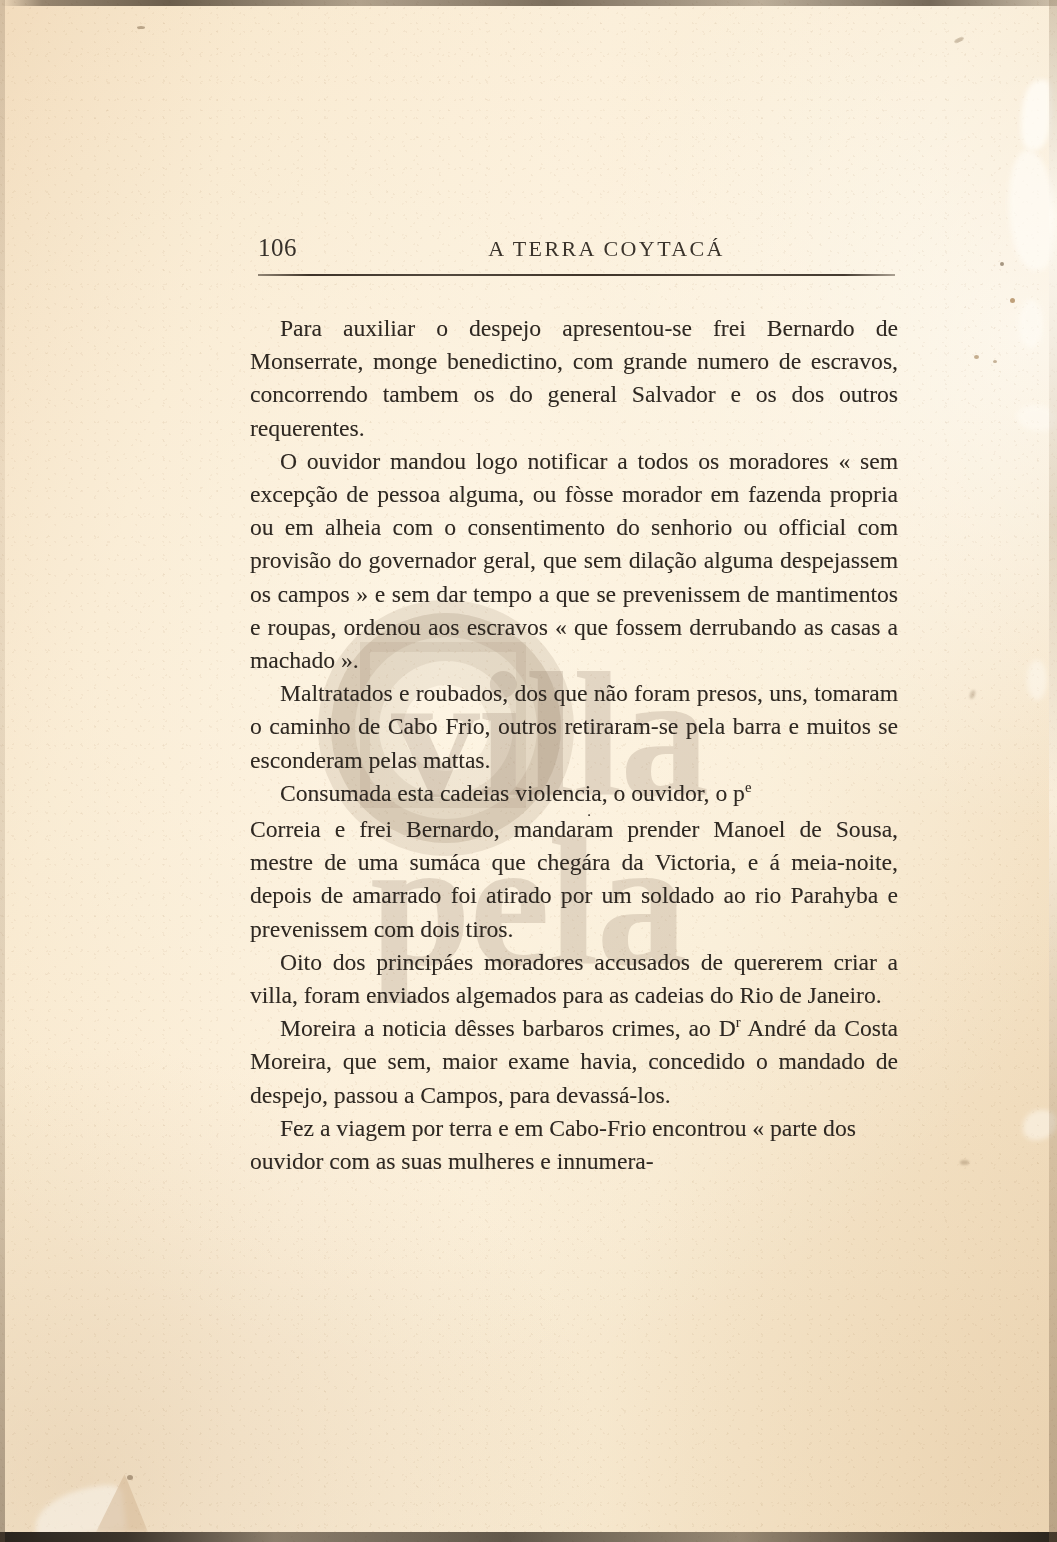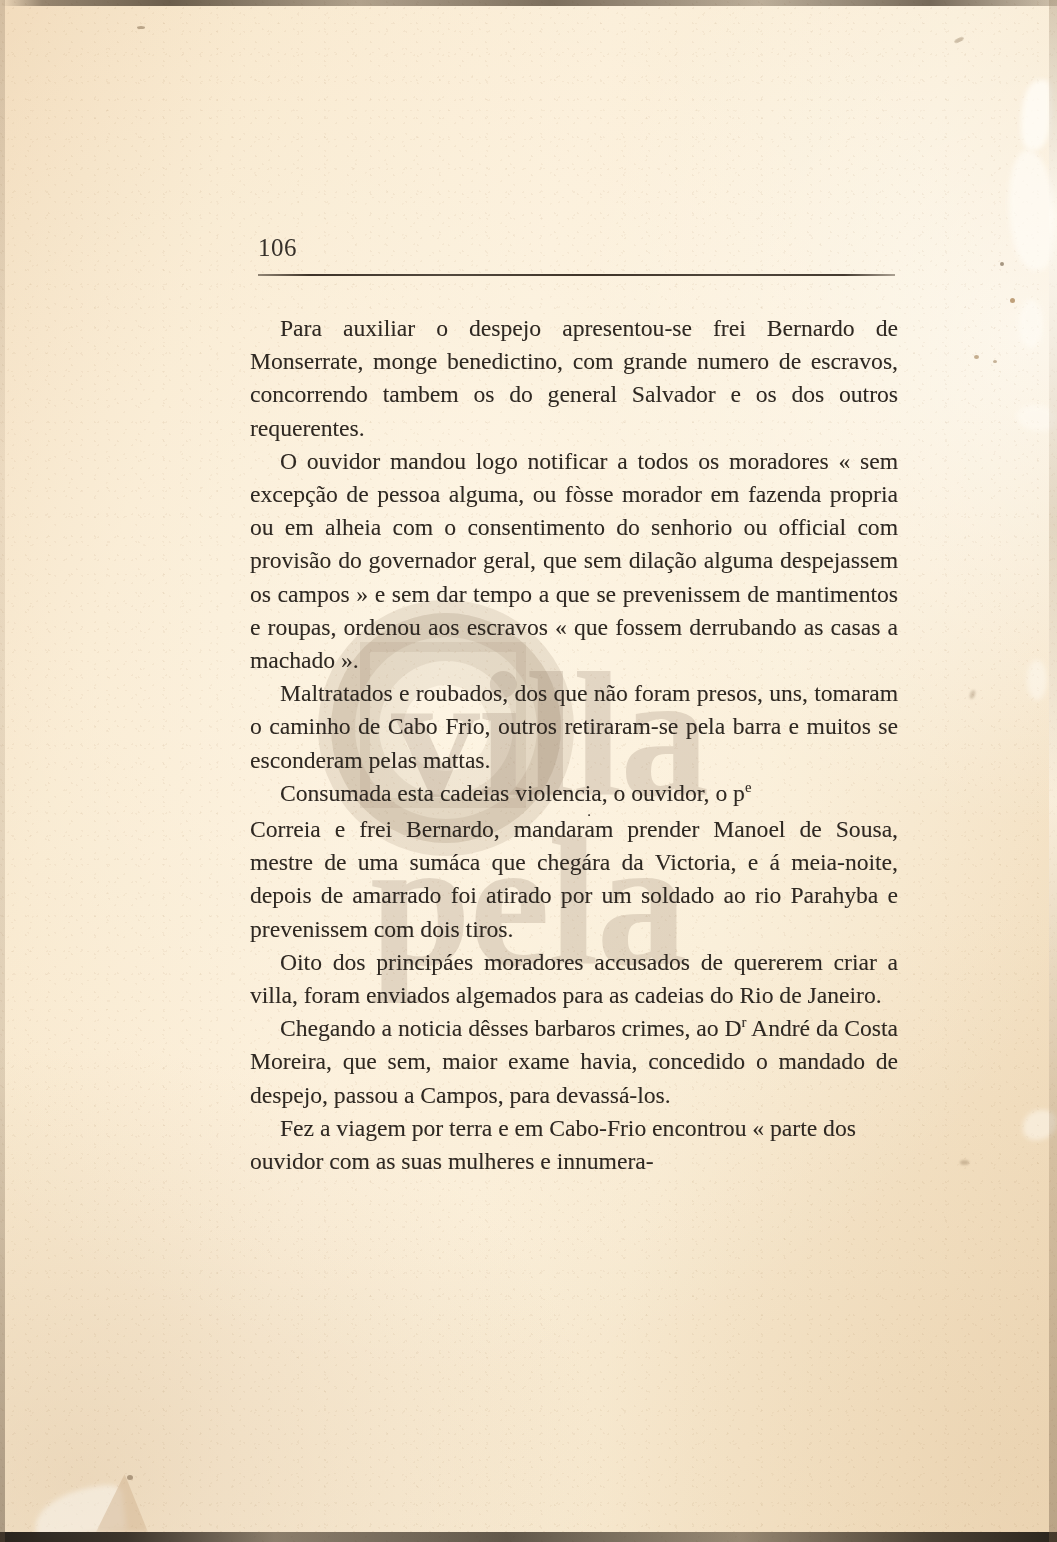--- a/index.html
+++ b/index.html
@@ -247,31 +247,32 @@
     <div class="wm-rings"></div>
     <div class="wm-sq"></div>
     <div class="wm-word wm-villa">villa</div>
     <div class="wm-word wm-maria">pela</div>
   </div>
 
   <div class="content">
 
     <div class="header">
       <span class="folio">106</span>
+      <span class="running-title">A TERRA COYTACÁ</span>
     </div>
 
     <div class="rule"></div>
 
     <div class="body-text">
       <p>Para auxiliar o despejo apresentou-se frei Bernardo de Monserrate, monge benedictino, com grande numero de escravos, concorrendo tambem os do general Salvador e os dos outros requerentes.</p>
       <p>O ouvidor mandou logo notificar a todos os moradores « sem excepção de pessoa alguma, ou fòsse morador em fazenda propria ou em alheia com o consentimento do senhorio ou official com provisão do governador geral, que sem dilação alguma despejassem os campos » e sem dar tempo a que se prevenissem de mantimentos e roupas, ordenou aos escravos « que fossem derrubando as casas a machado ».</p>
       <p>Maltratados e roubados, dos que não foram presos, uns, tomaram o caminho de Cabo Frio, outros retiraram-se pela barra e muitos se esconderam pelas mattas.</p>
       <p><span>Consumada esta cadeias violencia, o ouvidor, o p</span><sup class="abbr dotted">e</sup><span> Correia e frei Bernardo, mandaram prender Manoel de Sousa, mestre de uma sumáca que chegára da Victoria, e á meia-noite, depois de amarrado foi atirado por um soldado ao rio Parahyba e prevenissem com dois tiros.</span></p>
       <p>Oito dos principáes moradores accusados de quererem criar a villa, foram enviados algemados para as cadeias do Rio de Janeiro.</p>
-      <p><span>Chegando a noticia dêsses barbaros crimes, ao D</span><sup class="abbr">r</sup><span> André da Costa Moreira, que sem, maior exame havia, concedido o mandado de despejo, passou a Campos, para devassá-los.</span></p>
+      <p><span>Moreira a noticia dêsses barbaros crimes, ao D</span><sup class="abbr">r</sup><span> André da Costa Moreira, que sem, maior exame havia, concedido o mandado de despejo, passou a Campos, para devassá-los.</span></p>
       <p>Fez a viagem por terra e em Cabo-Frio encontrou « parte dos ouvidor com as suas mulheres e innumera-</p>
     </div>
 
   </div>
 
   <div class="tear t1"></div>
   <div class="tear t2"></div>
   <div class="tear t3"></div>
   <div class="tear t4"></div>
   <div class="tear t5"></div>

